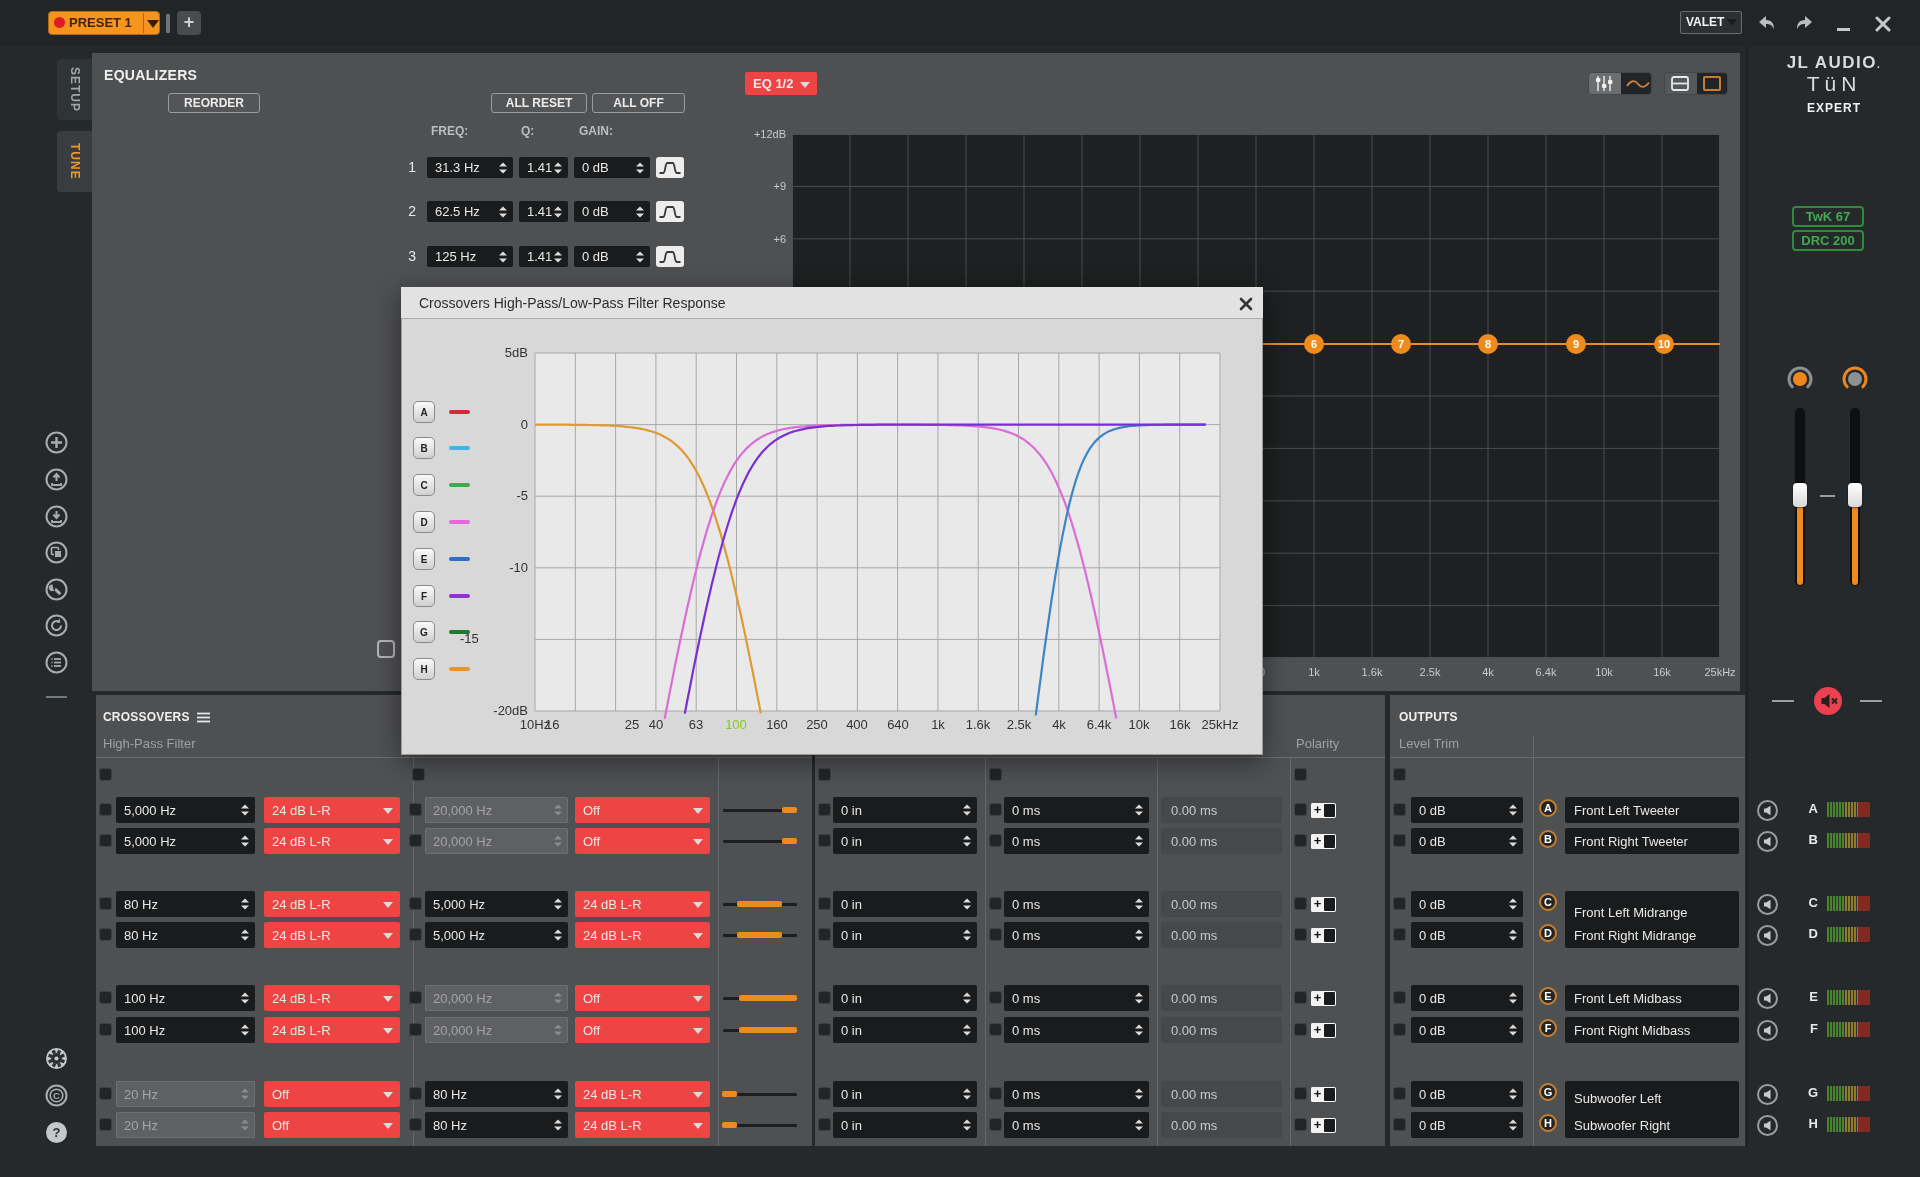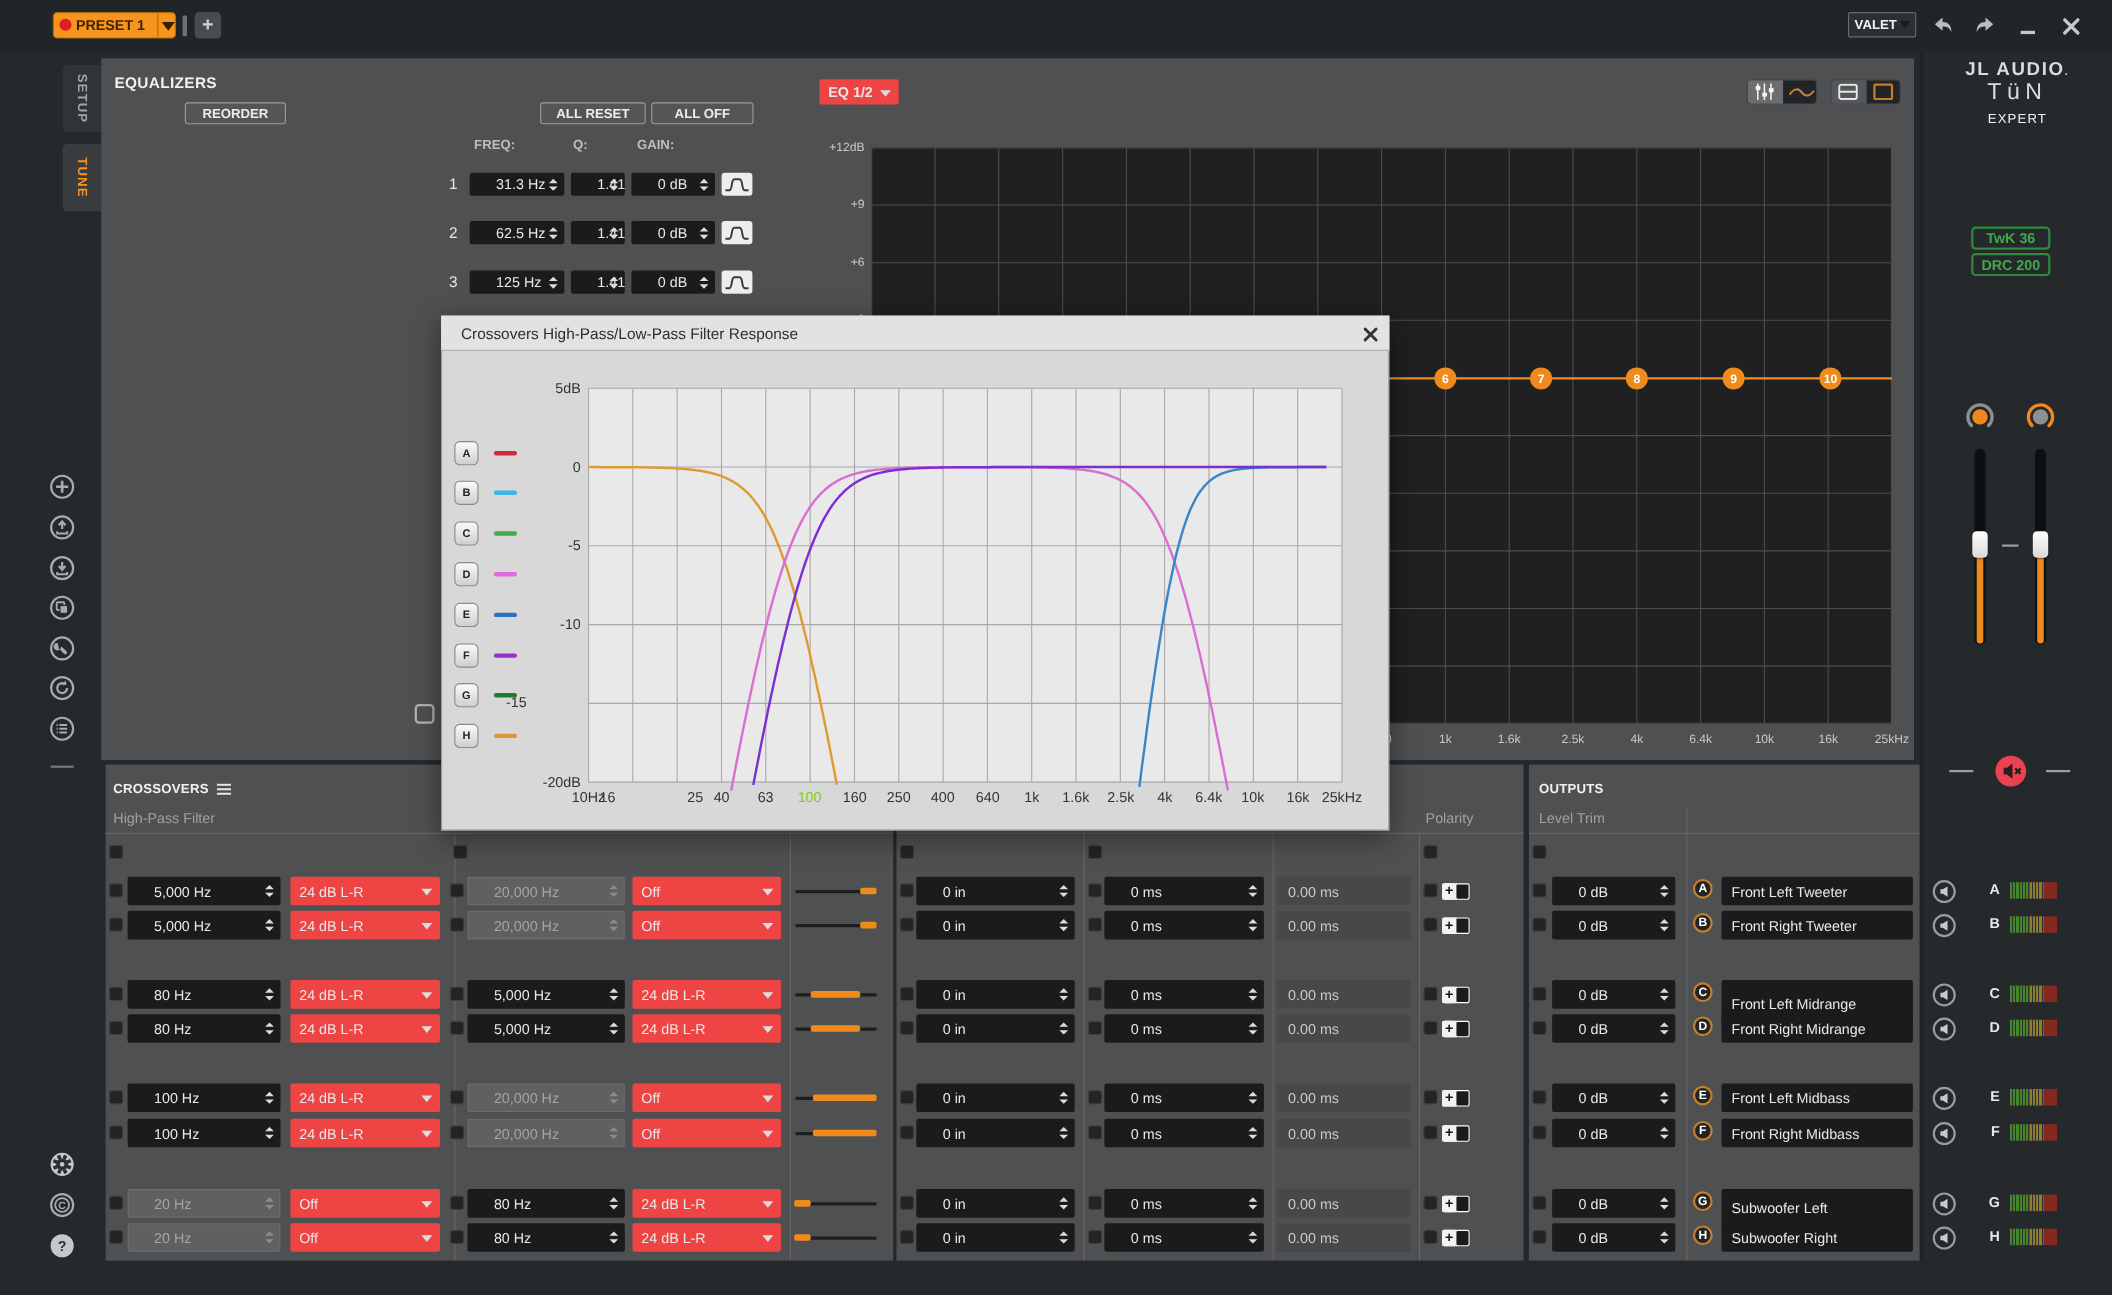--- a/index.html
+++ b/index.html
@@ -1,20 +1,20 @@
 <!DOCTYPE html>
 <html><head><meta charset="utf-8"><style>
 *{margin:0;padding:0;box-sizing:border-box}
 html,body{width:1920px;height:1177px;overflow:hidden}
 body{position:relative;background:#25292b;font-family:"Liberation Sans",sans-serif;-webkit-font-smoothing:antialiased}
 .abs{position:absolute}
 .topbar{left:0;top:0;width:1920px;height:47px;background:#212527}
 .panel{background:#4f5052}
 .bpanel{background:#4f5052}
-.spin{background:#1a1b1c;color:#e8e8e8;font-size:13px;border-radius:2px;padding-left:24px;display:flex;align-items:center}
+.spin{background:#1a1b1c;color:#e8e8e8;font-size:13px;border-radius:2px;padding-left:8px;display:flex;align-items:center}
 .spin.dis{background:#5f6062;color:#a4a4a6;box-shadow:inset 0 0 0 1px #6e6f71}
 .ud{position:absolute;right:6px;top:50%;width:8px;height:13px;transform:translateY(-6.5px)}
 .ud:before{content:"";position:absolute;top:1px;left:0;border-left:4px solid transparent;border-right:4px solid transparent;border-bottom:4.5px solid #dcdcdc}
 .ud:after{content:"";position:absolute;bottom:1px;left:0;border-left:4px solid transparent;border-right:4px solid transparent;border-top:4.5px solid #dcdcdc}
 .dis .ud:before{border-bottom-color:#8a8b8d}
 .dis .ud:after{border-top-color:#8a8b8d}
 .dd{background:#ef4444;color:#e8e8e8;font-size:13px;border-radius:2px;padding-left:8px;display:flex;align-items:center}
 .dd:after{content:"";position:absolute;right:7px;top:50%;margin-top:-2px;border-left:5px solid transparent;border-right:5px solid transparent;border-top:6px solid #dcdcdc}
 .cb{width:11px;height:11px;background:#222425;border-radius:2px;box-shadow:0 0 0 1px #3e3f41}
 .ro{background:#47484a;color:#c9cacb;font-size:13px;border-radius:2px;padding-left:10px;display:flex;align-items:center}
@@ -514,22 +514,22 @@
     </svg></div>
 <div class="abs mletter" style="left:1802px;top:1116px;width:16px;text-align:right">H</div>
 <div class="abs meter" style="left:1827px;top:1117px;width:43px;height:15px">
     <span class="mg"></span>
     <span class="my"></span>
     <span class="mr"></span>
   </div>
 <div class="abs" style="left:1746px;top:47px;width:2px;height:1100px;background:#1d2123"></div>
 <div class="abs" style="left:1748px;top:53px;width:172px;text-align:center;color:#d9dbdc;font-size:17px;font-weight:bold;letter-spacing:1.5px">JL AUDIO<span style="font-size:10px">.</span></div>
 <div class="abs" style="left:1748px;top:72px;width:172px;text-align:center;color:#d9dbdc;font-size:21px;letter-spacing:5px">T<span style="position:relative">ü</span>N</div>
-<div class="abs" style="left:1748px;top:101px;width:172px;text-align:center;color:#f2f2f2;font-size:12px;font-weight:normal;letter-spacing:1px">EXPERT</div>
-<div class="abs" style="left:1792px;top:206px;width:72px;height:21px;border:2px solid #2f8a3c;border-radius:4px;color:#42a94e;font-size:13px;font-weight:bold;text-align:center;line-height:18px">TwK 36</div>
+<div class="abs" style="left:1748px;top:101px;width:172px;text-align:center;color:#f2f2f2;font-size:12px;font-weight:bold;letter-spacing:1px">EXPERT</div>
+<div class="abs" style="left:1792px;top:206px;width:72px;height:21px;border:2px solid #2f8a3c;border-radius:4px;color:#42a94e;font-size:13px;font-weight:bold;text-align:center;line-height:18px">TwK 67</div>
 <div class="abs" style="left:1792px;top:230px;width:72px;height:21px;border:2px solid #2f8a3c;border-radius:4px;color:#42a94e;font-size:13px;font-weight:bold;text-align:center;line-height:18px">DRC 200</div>
 <svg class="abs" style="left:1785px;top:364px" width="30" height="30" viewBox="0 0 30 30">
 <path d="M7.2 22.8 A11 11 0 1 1 22.8 22.8" fill="none" stroke="#8c9092" stroke-width="3" stroke-linecap="round"></path>
 <circle cx="15" cy="15" r="7" fill="#f0871c"></circle>
   </svg>
 <svg class="abs" style="left:1840px;top:364px" width="30" height="30" viewBox="0 0 30 30">
 <path d="M7.2 22.8 A11 11 0 1 1 22.8 22.8" fill="none" stroke="#f0871c" stroke-width="3" stroke-linecap="round"></path>
 <circle cx="15" cy="15" r="7" fill="#8c9092"></circle>
   </svg>
 <div class="abs" style="left:1795px;top:408px;width:10px;height:178px;background:#0e0f10;border-radius:5px"></div>

